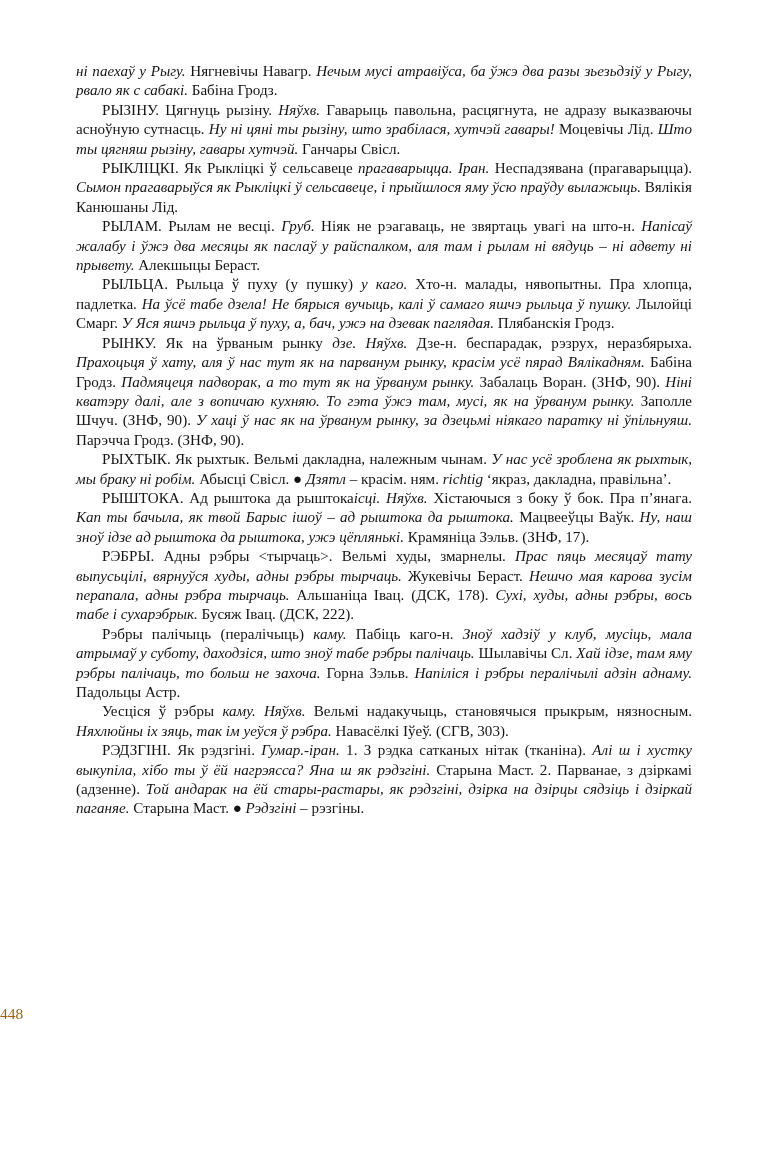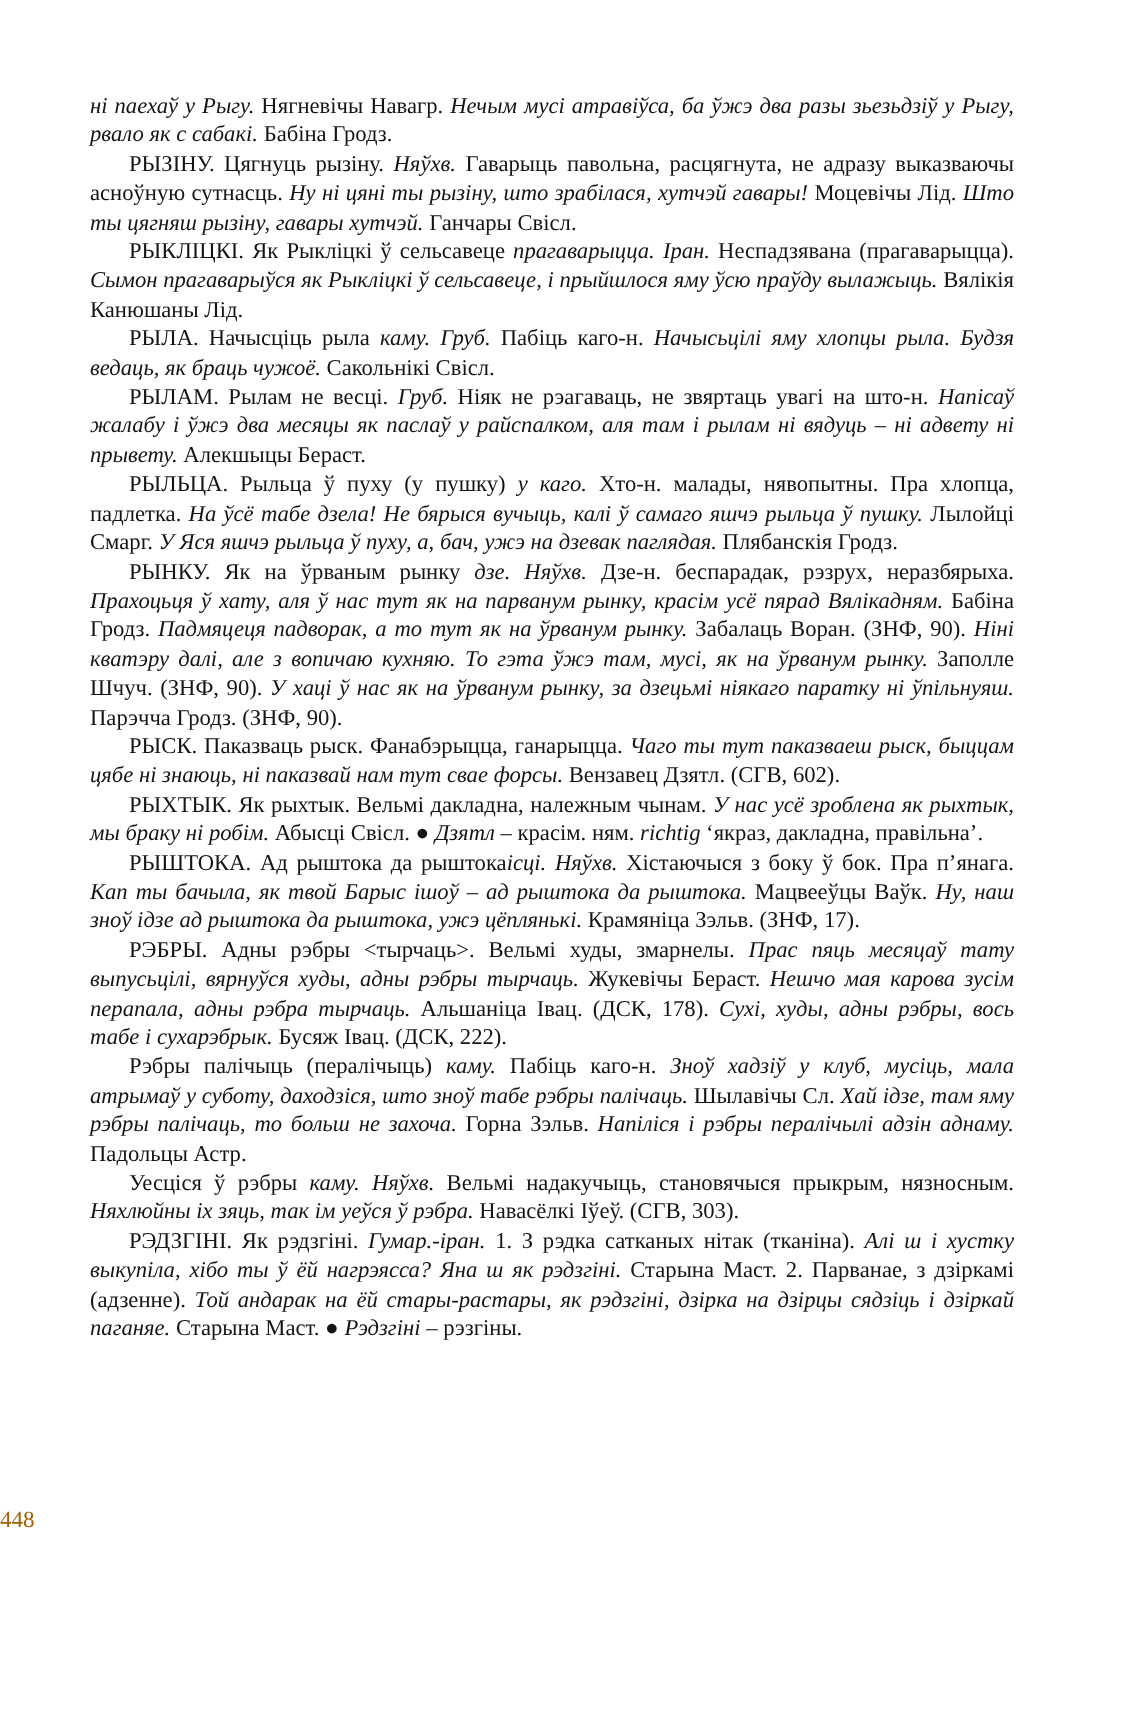--- a/index.html
+++ b/index.html
@@ -13,21 +13,21 @@
   }
   .page {
     position: relative;
     width: 760px;
     height: 1157px;
     background: #ffffff;
     overflow: hidden;
   }
   .text-column {
     position: absolute;
-    left: 60px;
+    left: 76px;
     top: 62px;
     width: 616px;
     font-size: 15.1px;
     line-height: 19.4px;
     text-align: justify;
     text-justify: inter-word;
     color: #141414;
   }
   .para {
     margin: 0;
@@ -52,25 +52,23 @@
 </head>
 <body>
 
 <div class="page">
 
   <div class="text-column">
     <div id="paragraphs-host">
         <div class="para"><span class="i">ні паехаў у Рыгу.</span><span> Нягневічы Навагр. </span><span class="i">Нечым мусі атравіўса, ба ўжэ два разы зьезьдзіў у Рыгу, рвало як с сабакі.</span><span> Бабіна Гродз.</span></div>
         <div class="para indent"><span>РЫЗІНУ. </span><span class="b">Цягнуць рызіну.</span><span class="i"> Няўхв.</span><span> Гаварыць павольна, расцягнута, не адразу выказваючы асноўную сутнасць. </span><span class="i">Ну ні цяні ты рызіну, што зрабілася, хутчэй гавары!</span><span> Моцевічы Лід. </span><span class="i">Што ты цягняш рызіну, гавары хутчэй.</span><span> Ганчары Свісл.</span></div>
         <div class="para indent"><span>РЫКЛІЦКІ. </span><span class="b">Як Рыкліцкі ў сельсавеце</span><span class="i"> прагаварыцца. Іран.</span><span> Неспадзявана (прагаварыцца). </span><span class="i">Сымон прагаварыўся як Рыкліцкі ў сельсавеце, і прыйшлося яму ўсю праўду вылажыць.</span><span> Вялікія Канюшаны Лід.</span></div>
-        <div class="para indent"><span>РЫЛА. </span><span class="b">Начысціць рыла</span><span class="i"> каму. Груб.</span><span> Пабіць каго-н. </span><span class="i">Начысьцілі яму хлопцы рыла. Будзя ведаць, як браць чужоё.</span><span> Сакольнікі Свісл.</span></div>
         <div class="para indent"><span>РЫЛАМ. </span><span class="b">Рылам не весці.</span><span class="i"> Груб.</span><span> Ніяк не рэагаваць, не звяртаць увагі на што-н. </span><span class="i">Напісаў жалабу і ўжэ два месяцы як паслаў у райспалком, аля там і рылам ні вядуць – ні адвету ні прывету.</span><span> Алекшыцы Бераст.</span></div>
         <div class="para indent"><span>РЫЛЬЦА. </span><span class="b">Рыльца ў пуху (у пушку)</span><span class="i"> у каго.</span><span> Хто-н. малады, нявопытны. Пра хлопца, падлетка. </span><span class="i">На ўсё табе дзела! Не бярыся вучыць, калі ў самаго яшчэ рыльца ў пушку.</span><span> Лылойці Смарг. </span><span class="i">У Яся яшчэ рыльца ў пуху, а, бач, ужэ на дзевак паглядая.</span><span> Плябанскія Гродз.</span></div>
         <div class="para indent"><span>РЫНКУ. </span><span class="b">Як на ўрваным рынку</span><span class="i"> дзе. Няўхв.</span><span> Дзе-н. беспарадак, рэзрух, неразбярыха. </span><span class="i">Прахоцьця ў хату, аля ў нас тут як на парванум рынку, красім усё пярад Вялікадням.</span><span> Бабіна Гродз. </span><span class="i">Падмяцеця падворак, а то тут як на ўрванум рынку.</span><span> Забалаць Воран. (ЗНФ, 90). </span><span class="i">Ніні кватэру далі, але з вопичаю кухняю. То гэта ўжэ там, мусі, як на ўрванум рынку.</span><span> Заполле Шчуч. (ЗНФ, 90). </span><span class="i">У хаці ў нас як на ўрванум рынку, за дзецьмі ніякаго паратку ні ўпільнуяш.</span><span> Парэчча Гродз. (ЗНФ, 90).</span></div>
-        <div class="para indent"><span>РЫСК. </span><span class="b">Паказваць рыск.</span><span> Фанабэрыцца, ганарыцца. </span><span class="i">Чаго ты тут паказваеш рыск, быццам цябе ні знаюць, ні паказвай нам тут свае форсы.</span><span> Вензавец Дзятл. (СГВ, 602).</span></div>
         <div class="para indent"><span>РЫХТЫК. </span><span class="b">Як рыхтык.</span><span> Вельмі дакладна, належным чынам. </span><span class="i">У нас усё зроблена як рыхтык, мы браку ні робім.</span><span> Абысці Свісл. ● </span><span class="i">Дзятл</span><span> – красім. ням. </span><span class="i">richtig</span><span> ‘якраз, дакладна, правільна’.</span></div>
         <div class="para indent"><span>РЫШТОКА. </span><span class="b">Ад рыштока да рыштока</span><span class="i">ісці. Няўхв.</span><span> Хістаючыся з боку ў бок. Пра п’янага. </span><span class="i">Кап ты бачыла, як твой Барыс ішоў – ад рыштока да рыштока.</span><span> Мацвееўцы Ваўк. </span><span class="i">Ну, наш зноў ідзе ад рыштока да рыштока, ужэ цёплянькі.</span><span> Крамяніца Зэльв. (ЗНФ, 17).</span></div>
         <div class="para indent"><span>РЭБРЫ. </span><span class="b">Адны рэбры &lt;тырчаць&gt;.</span><span> Вельмі худы, змарнелы. </span><span class="i">Прас пяць месяцаў тату выпусьцілі, вярнуўся худы, адны рэбры тырчаць.</span><span> Жукевічы Бераст. </span><span class="i">Нешчо мая карова зусім перапала, адны рэбра тырчаць.</span><span> Альшаніца Івац. (ДСК, 178). </span><span class="i">Сухі, худы, адны рэбры, вось табе і сухарэбрык.</span><span> Бусяж Івац. (ДСК, 222).</span></div>
         <div class="para indent"><span class="b">Рэбры палічыць (пералічыць)</span><span class="i"> каму.</span><span> Пабіць каго-н. </span><span class="i">Зноў хадзіў у клуб, мусіць, мала атрымаў у суботу, даходзіся, што зноў табе рэбры палічаць.</span><span> Шылавічы Сл. </span><span class="i">Хай ідзе, там яму рэбры палічаць, то больш не захоча.</span><span> Горна Зэльв. </span><span class="i">Напіліся і рэбры пералічылі адзін аднаму.</span><span> Падольцы Астр.</span></div>
         <div class="para indent"><span class="b">Уесціся ў рэбры</span><span class="i"> каму. Няўхв.</span><span> Вельмі надакучыць, становячыся прыкрым, нязносным. </span><span class="i">Няхлюйны іх зяць, так ім уеўся ў рэбра.</span><span> Навасёлкі Іўеў. (СГВ, 303).</span></div>
         <div class="para indent"><span>РЭДЗГІНІ. </span><span class="b">Як рэдзгіні.</span><span class="i"> Гумар.-іран.</span><span> 1. З рэдка сатканых нітак (тканіна). </span><span class="i">Алі ш і хустку выкупіла, хібо ты ў ёй нагрэясса? Яна ш як рэдзгіні.</span><span> Старына Маст. 2. Парванае, з дзіркамі (адзенне). </span><span class="i">Той андарак на ёй стары-растары, як рэдзгіні, дзірка на дзірцы сядзіць і дзіркай паганяе.</span><span> Старына Маст. ● </span><span class="i">Рэдзгіні</span><span> – рэзгіны.</span></div>
       </div>
   </div>
 
   <div class="page-number">448</div>

